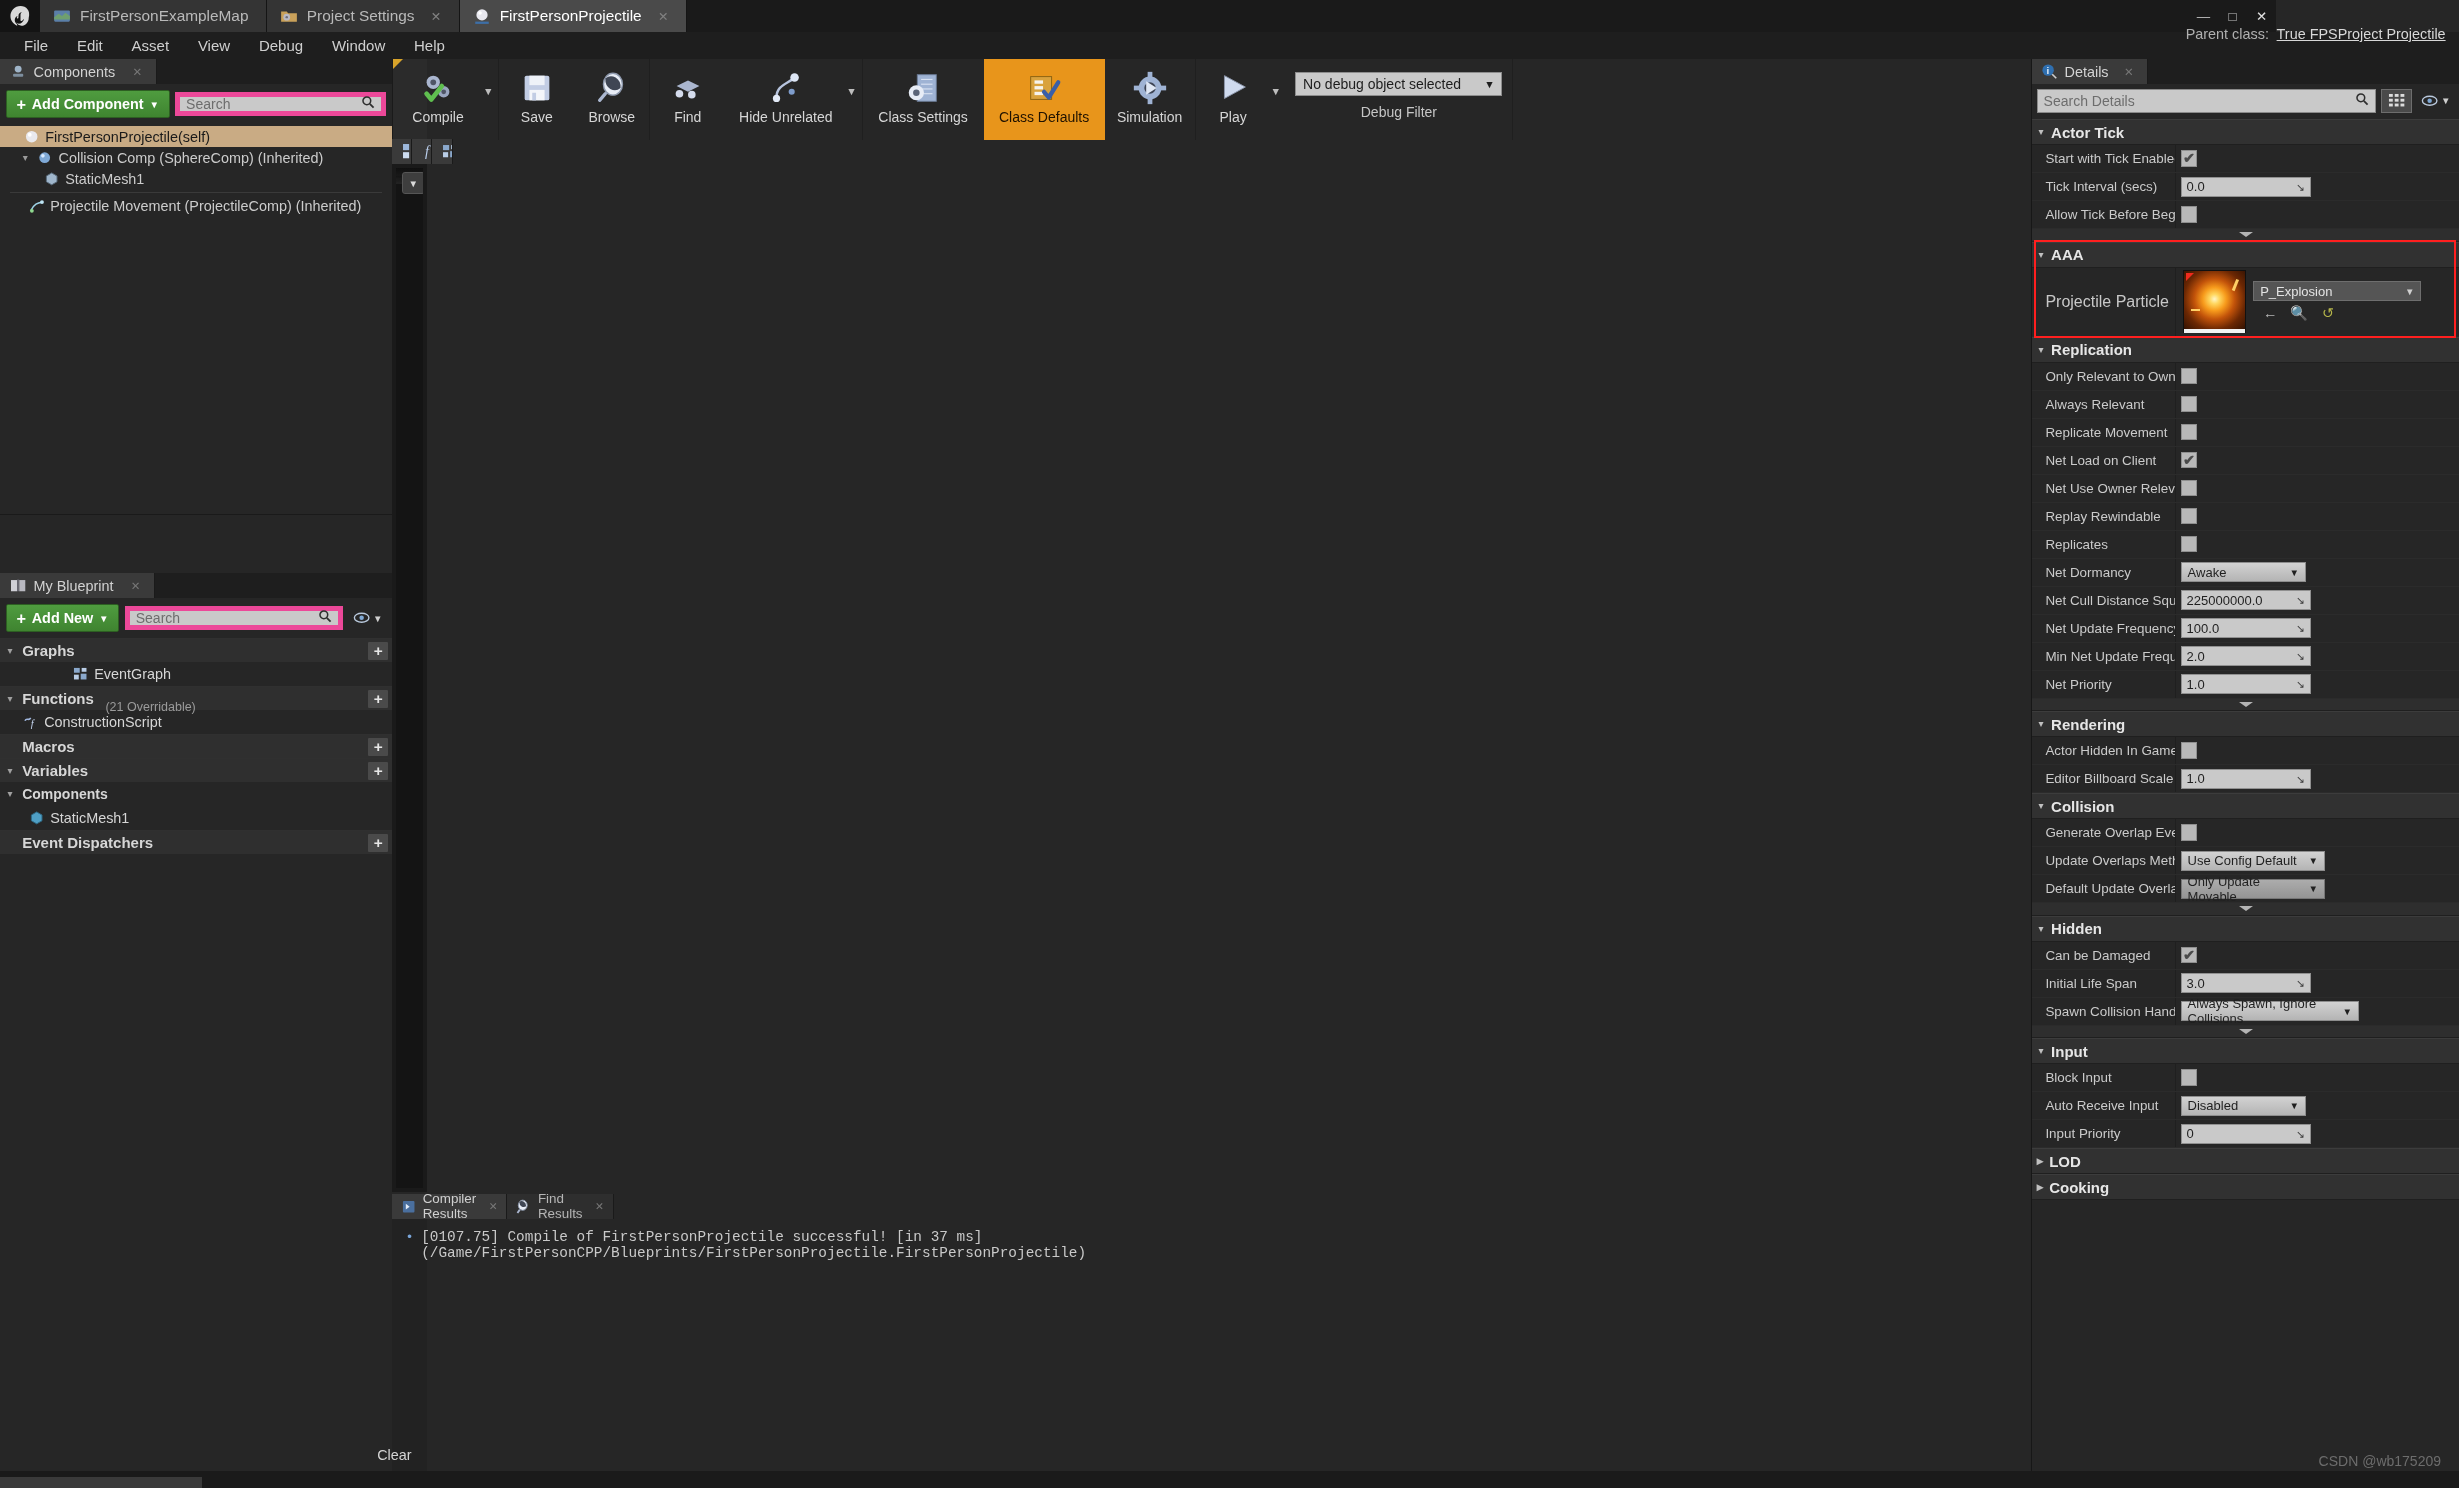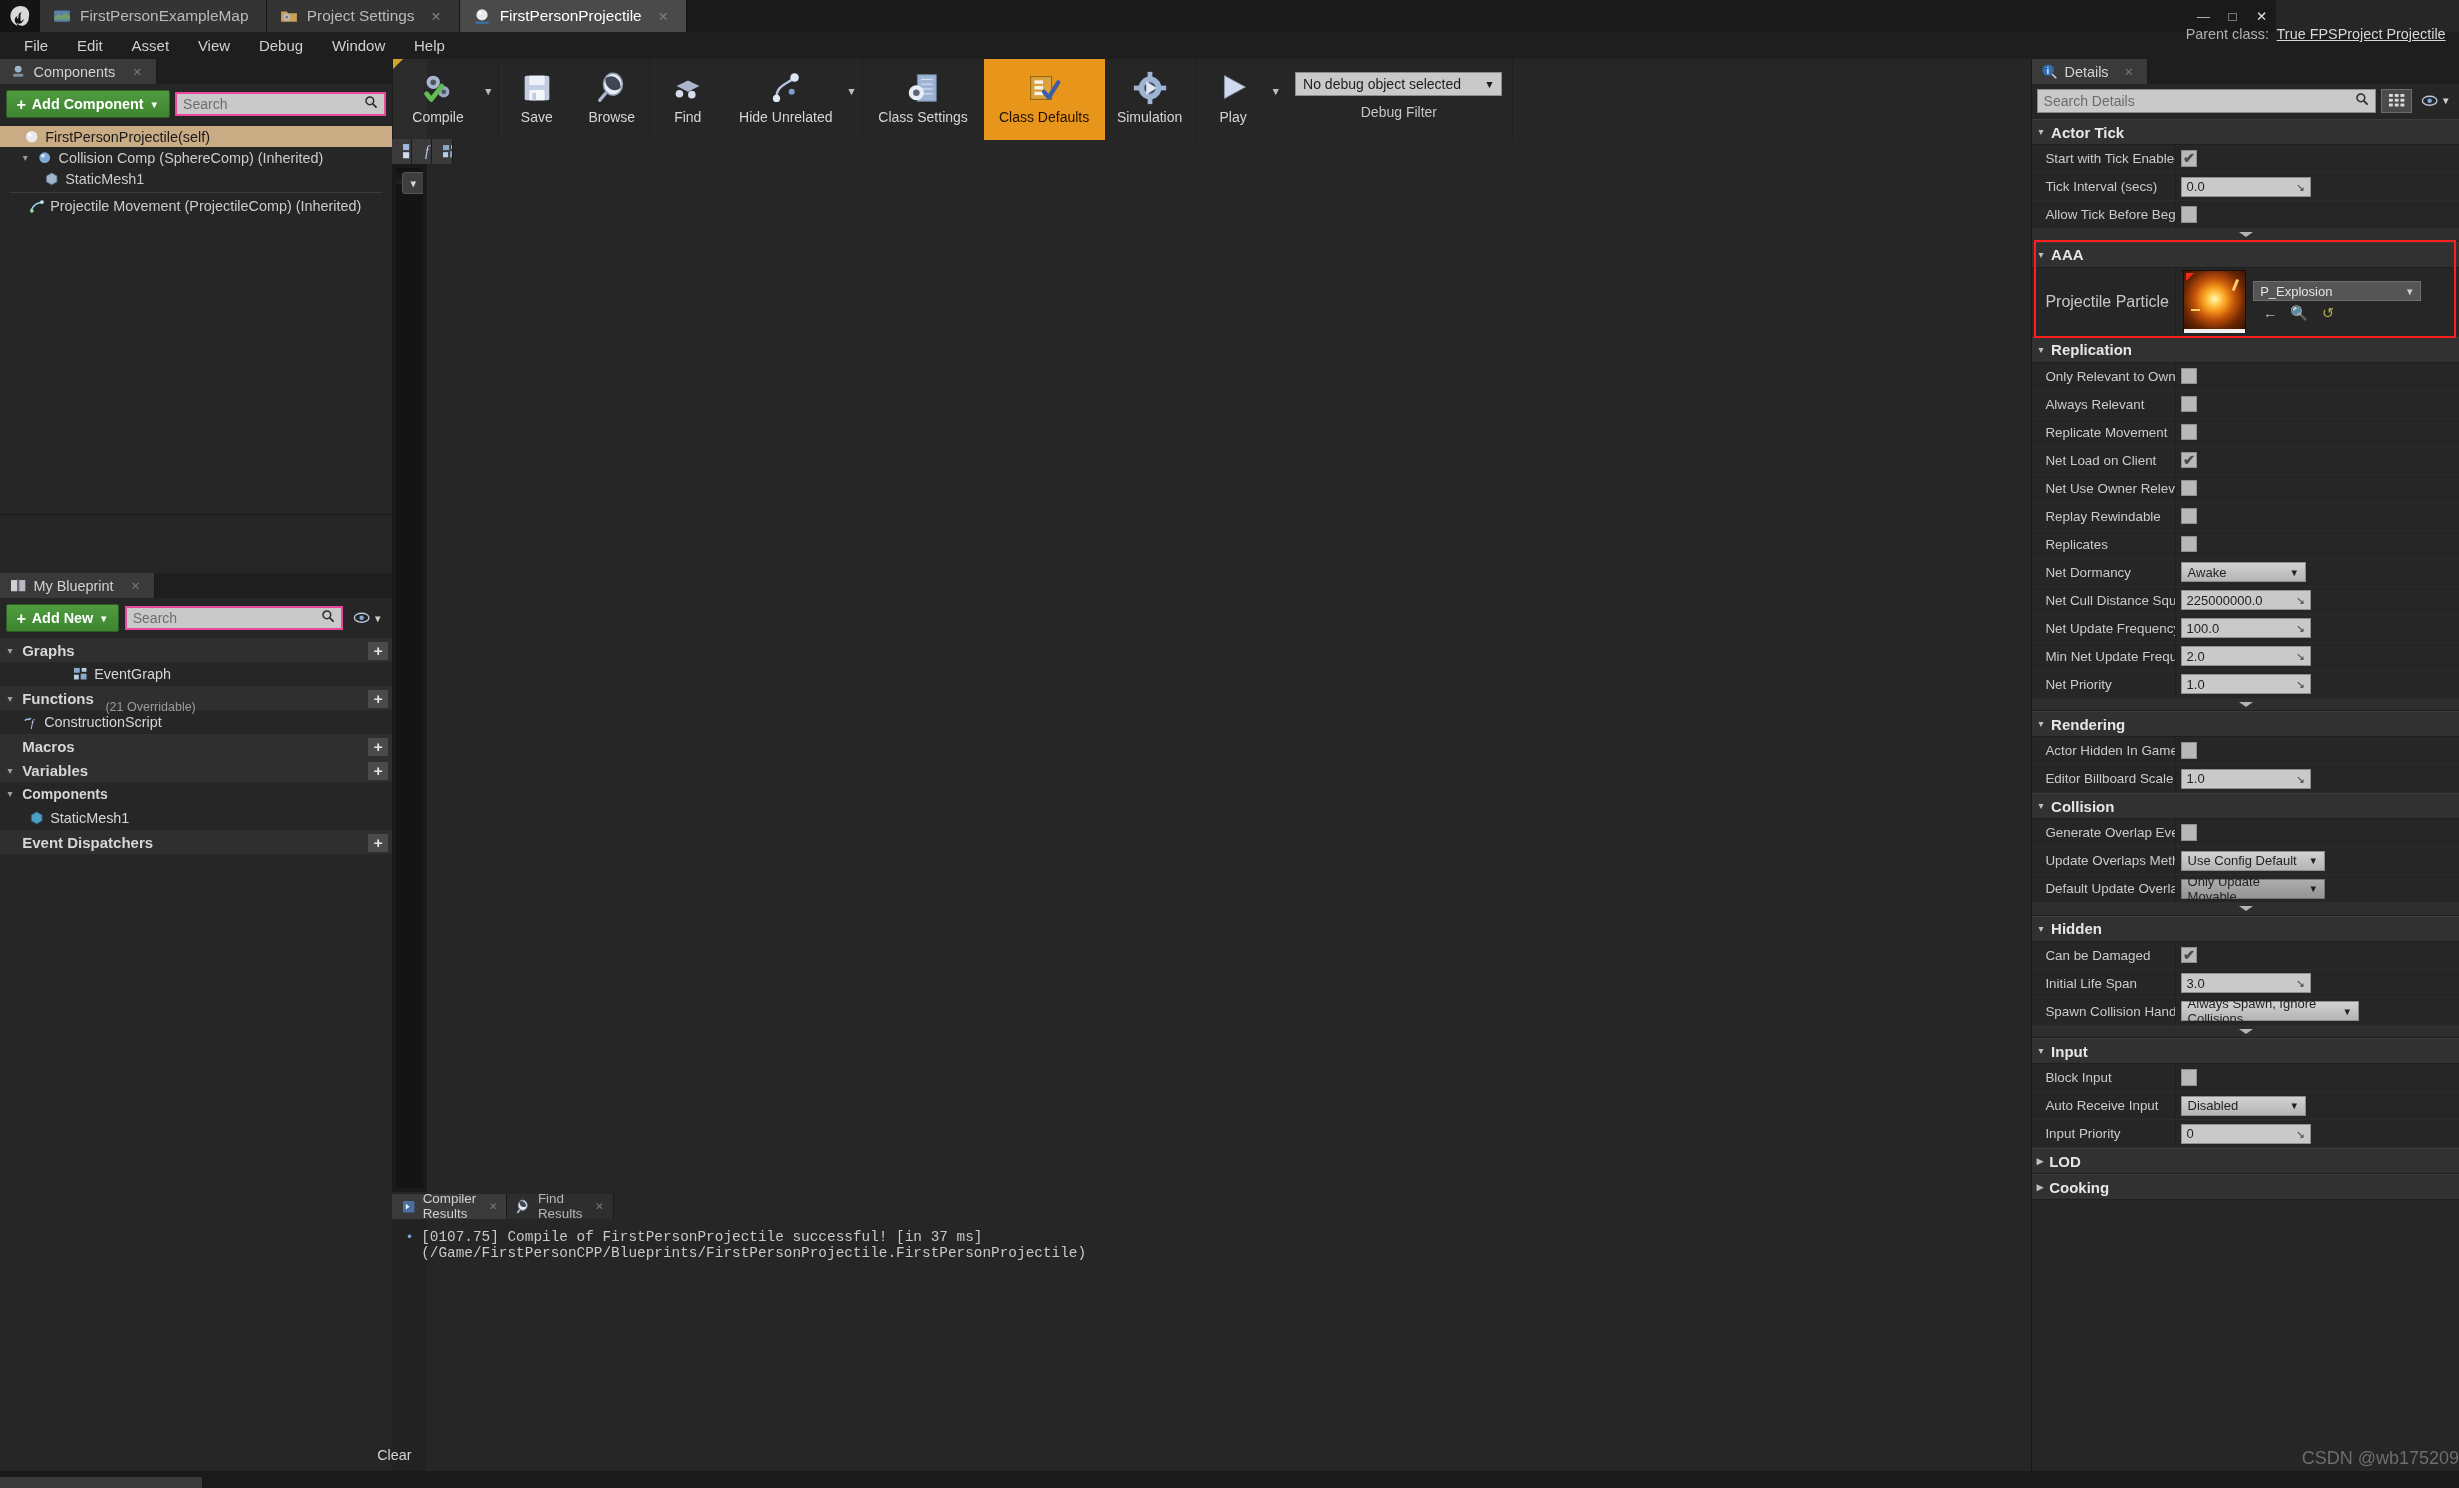--- a/index.html
+++ b/index.html
@@ -64,21 +64,21 @@
 
   .toolrow { display: flex; align-items: center; gap: 5.8px; padding: 5.8px 5.8px; background: #262626; }
   .btn-green {
     background: linear-gradient(#4f9c3f, #3f8430); border: 1px solid #2d5f22;
     color: #ffffff; font-size: 14.4px; font-weight: bold; padding: 3.8px 9.6px;
     display: flex; align-items: center; gap: 5.8px; border-radius: 1.9px; white-space: nowrap;
   }
   .btn-green .pl { font-size: 16.3px; font-weight: bold; }
   .btn-green .cv { font-size: 9.6px; }
   .searchbox {
-    flex: 1; background: #c9c9c9; border: 2px solid #ec4899; height: 24px;
+    flex: 1; background: #c9c9c9; border: 5px solid #ec4899; height: 24px;
     display: flex; align-items: center; padding: 0 5.8px; color: #6d6d6d; font-size: 14px;
     position: relative;
   }
   .searchbox .mag { margin-left: auto; }
   .eyebtn { display: flex; align-items: center; gap: 2.9px; color: #cfcfcf; padding: 0 3.8px; }
 
   .treerow {
     display: flex; align-items: center; height: 21px; padding-left: 7.7px; font-size: 14.4px; color: #cccccc;
     gap: 5.8px;
   }
@@ -263,21 +263,21 @@
     width: 168px; height: 20px; background: #555555; border: 1px solid #6e6e6e;
     display: flex; align-items: center; padding: 0 5.8px; color: #e4e4e4; font-size: 13px;
   }
   .assetdd .cv { margin-left: auto; font-size: 9.6px; color: #d0d0d0; }
   .assetbtns { display: flex; align-items: center; gap: 13.4px; padding-left: 9.6px; }
   .assetbtns span { font-size: 14.4px; color: #b5b5b5; }
   .assetbtns .yellow { color: #b5b54a; }
 
   
   .statusbar { position: absolute; left: 0; bottom: 0; width: 2459px; height: 17.3px; background: #1a1a1a; }
-  .watermark { position: absolute; right: 0; bottom: 19px; font-size: 18px; color: #6d6d6d; }
+  .watermark { position: absolute; right: 18px; bottom: 19px; font-size: 14px; color: #6d6d6d; }
   .leftstub { position:absolute; left:0; bottom:0; width: 202px; height: 11.5px; background: #3a3a3a; }
 </style>
 </head>
 <body>
 
 <div class="app">
 
   <div class="titlebar">
     <div class="ue-logo">
       <svg viewBox="0 0 24 24">

